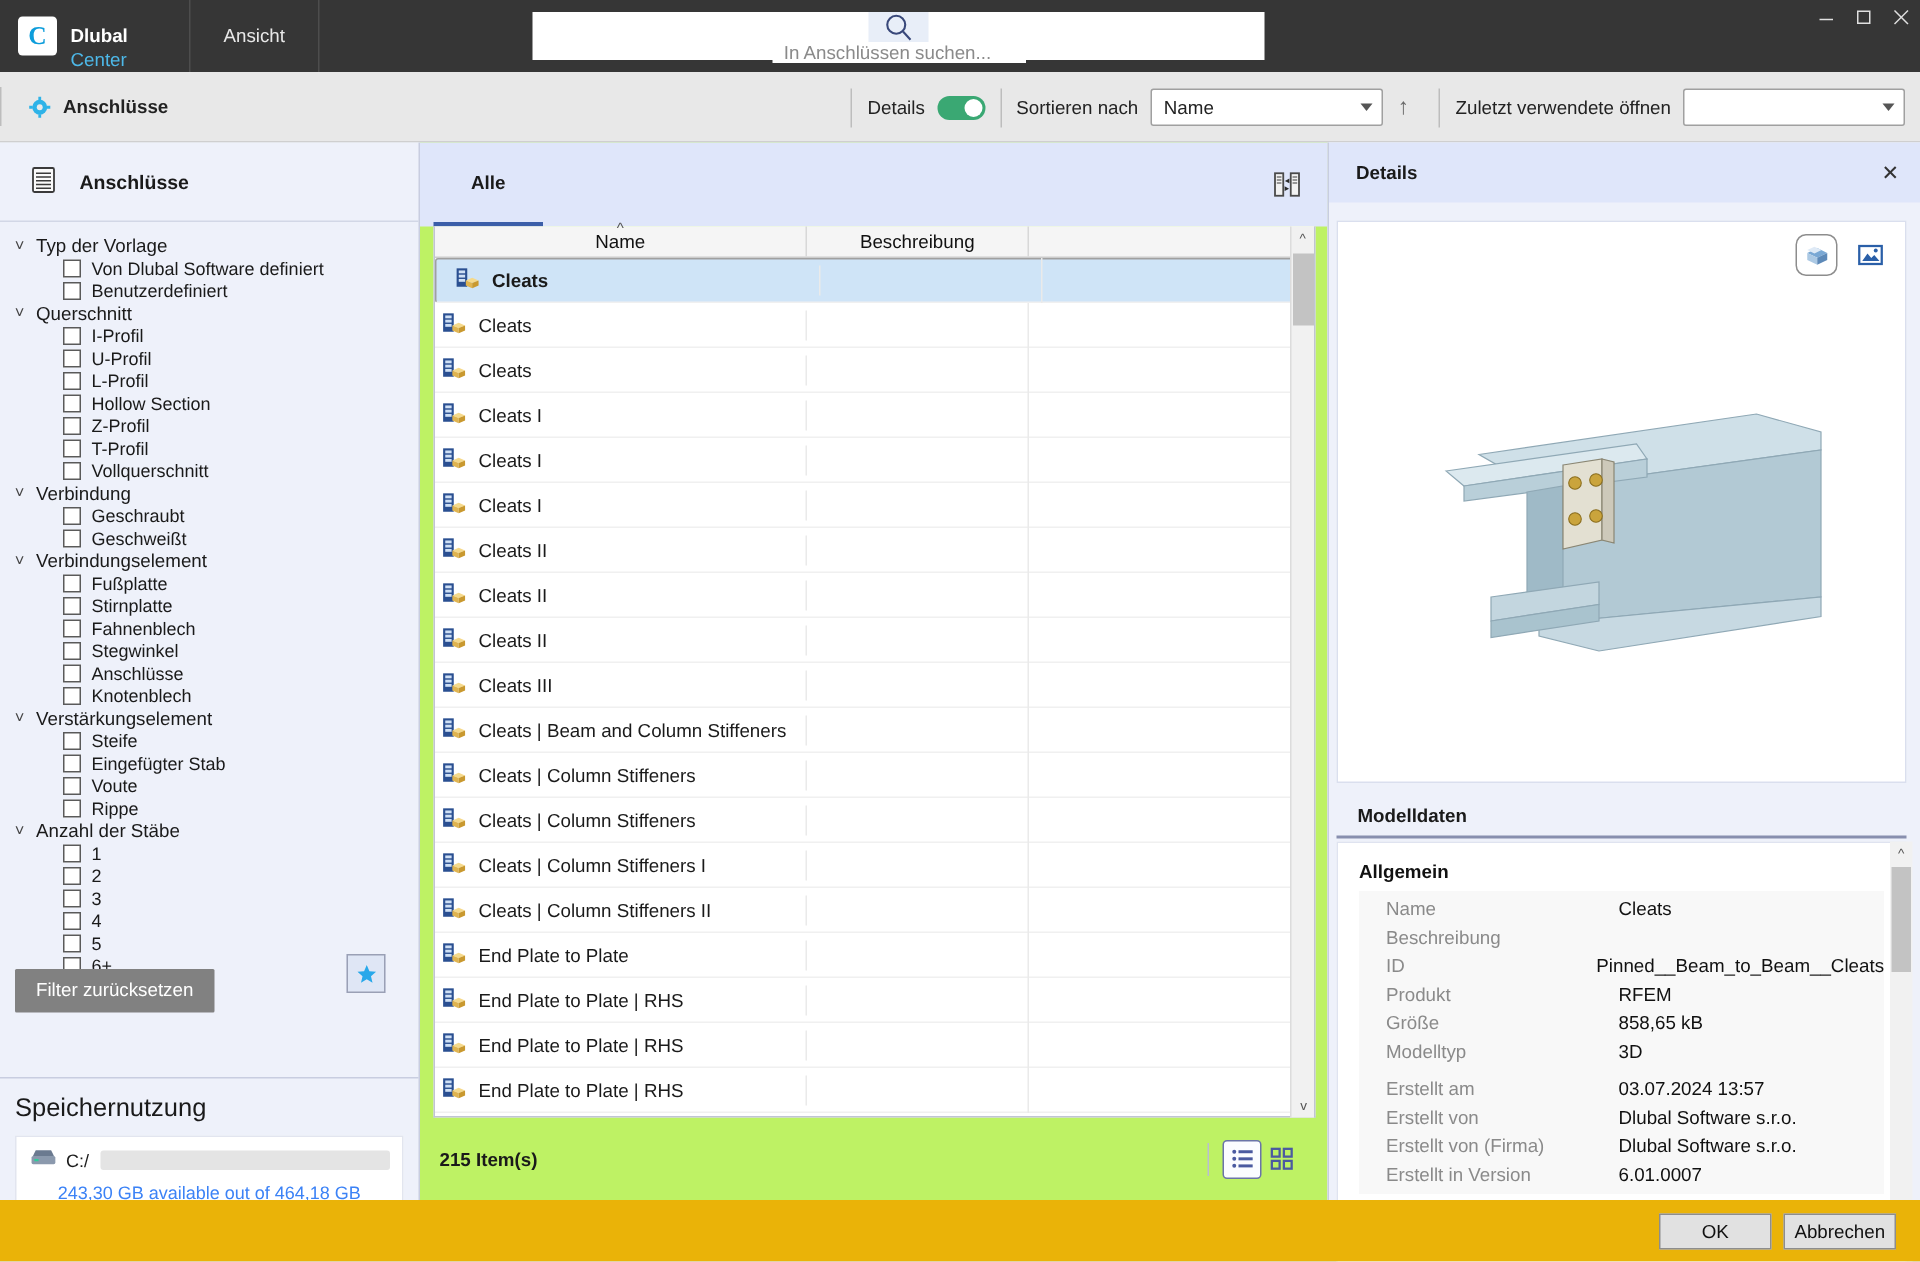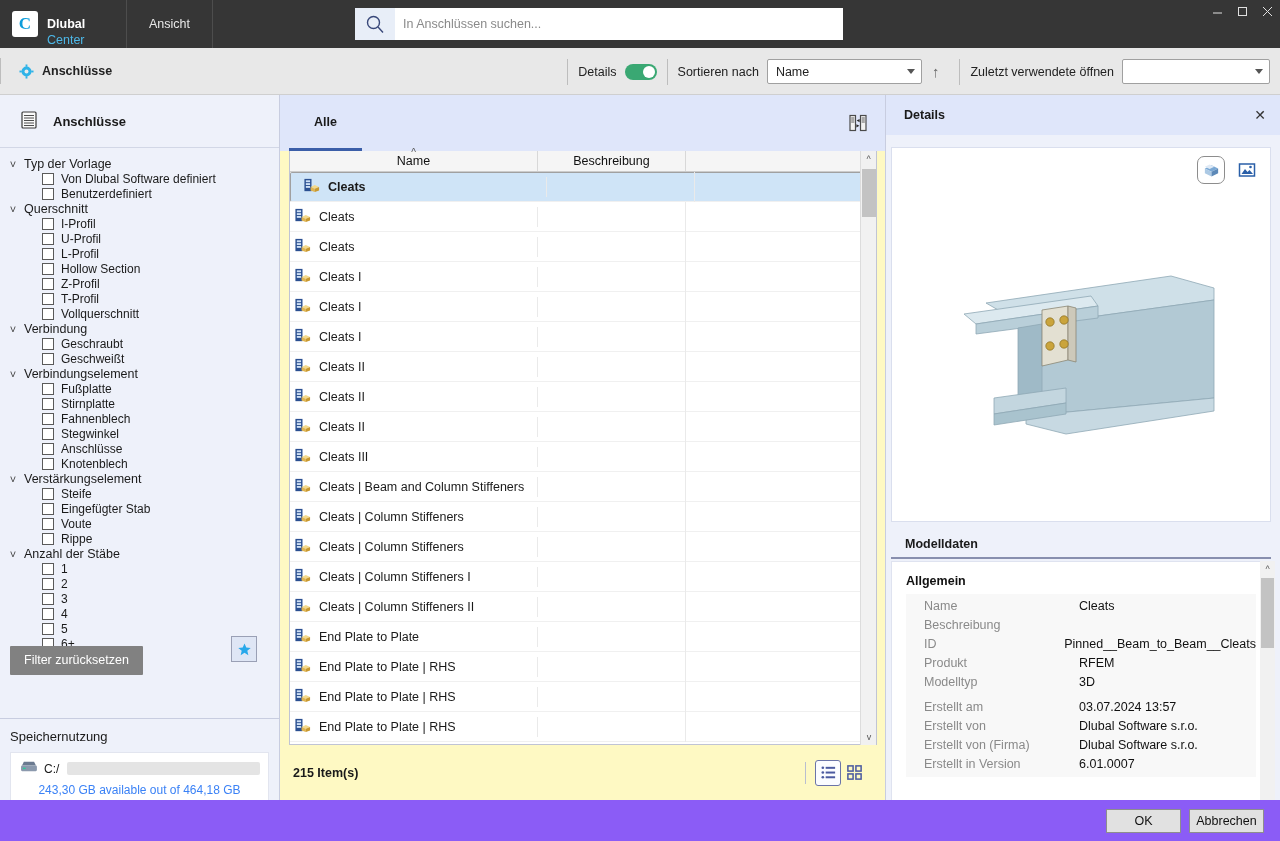--- a/index.html
+++ b/index.html
@@ -28,21 +28,21 @@
   .brand-text { line-height: 1.25; margin-top: 17px; }
   .brand-l1 { color: #ffffff; font-size: 12.5px; font-weight: bold; }
   .brand-l2 { color: #4db8e8; font-size: 12.5px; }
 
   .menu-item {
     width: 86px; display: flex; align-items: center; justify-content: center;
     color: #e8e8e8; font-size: 12.5px; border-right: 1px solid #4d4d4d;
   }
 
   .search-wrap { position: absolute; left: 355px; top: 8px; width: 488px; height: 32px;
-                 background: #ffffff; display: flex; align-items: center; }
+                 background: #ffffff; display: flex; align-items: center; flex-direction: column; }
   .search-icon-box { width: 40px; height: 32px; background: #e8eef8;
                      display:flex; align-items:center; justify-content:center; }
   .search-input {
     flex: 1; height: 30px; border: none; outline: none; font-size: 12.5px;
     font-family: "Liberation Sans", sans-serif; color: #333; padding-left: 8px; background: #fff;
   }
   .search-input::placeholder { color: #8a8a8a; }
 
   .user-area { position: absolute; right: 92px; top: 5px; display: flex; align-items: center; }
   .avatar {
@@ -104,30 +104,30 @@
                    display: flex; align-items: center; justify-content: space-between; padding: 0 22px 0 10px; }
   .btn-reset {
     height: 29px; background: #818181; color: #fff; border: none; font-size: 12.5px;
     font-family: "Liberation Sans", sans-serif; padding: 0 14px; border-radius: 1px; margin-top: 22px;
   }
   .btn-star { width: 26px; height: 26px; border: 1px solid #9aa0b5; background: #dfe6f5;
               display:flex; align-items:center; justify-content:center; }
 
   .storage { position: absolute; left: 0; bottom: 0; width: 279px; height: 82px;
              border-top: 1px solid #c8cde0; padding: 10px; }
-  .storage-title { font-size: 13px; color: #1a1a1a; margin-bottom: 8px; }
+  .storage-title { font-size: 17px; color: #1a1a1a; margin-bottom: 8px; }
   .storage-box { background: #fff; border: 1px solid #e2e5ef; padding: 7px 8px 8px 8px; }
   .storage-row { display: flex; align-items: center; }
   .drive-label { font-size: 12px; color: #1a1a1a; margin: 0 8px 0 6px; }
   .bar { flex: 1; height: 13px; background: #e4e4e4; border-radius: 2px; overflow: hidden; }
   .bar-fill { height: 13px; background: #3b78cf; border-radius: 2px 0 0 2px; }
   .storage-note { font-size: 12px; color: #3b82f6; text-align: center; margin-top: 6px; }
 
   
-  .center { position: absolute; top: 95px; left: 280px; width: 605px; height: 705px; background: #fef9c3; }
+  .center { position: absolute; top: 95px; left: 280px; width: 605px; height: 705px; background: #bef264; }
   .tabs-bar { height: 56px; background: #dfe6fa; display: flex; align-items: center;
               justify-content: space-between; padding: 0 14px 0 0; position: relative; }
   .tab { position: absolute; left: 9px; bottom: 0; width: 73px; height: 56px;
          display: flex; align-items: center; justify-content: center;
          font-size: 12.5px; font-weight: bold; color: #1a1a1a; border-bottom: 3px solid #3b5ea8; }
   .split-icon-btn { position: absolute; right: 16px; top: 17px; width: 22px; height: 22px; }
 
   .list-wrap { position: absolute; top: 56px; left: 9px; width: 588px; height: 594px;
                background: #fff; border: 1px solid #c0c4d4; border-top: none; }
   .list-head { display: flex; height: 21px; background: #f5f5f5; border-bottom: 1px solid #ccc; position: relative; }
@@ -186,21 +186,21 @@
   .prop-row { display: flex; height: 19px; align-items: center; }
   .prop-key { width: 155px; font-size: 12.5px; color: #8a8a8a; }
   .prop-val { font-size: 12.5px; color: #111; white-space: nowrap; }
 
   .dt-scroll { position: absolute; right: 5px; top: 466px; width: 15px; height: 329px; background: #f1f1f1; }
   .dts-arrow { height: 15px; display:flex; align-items:center; justify-content:center; font-size:9px; color:#555; }
   .dts-thumb { position: absolute; top: 17px; left: 1px; width: 13px; height: 70px; background: #c3c3c3; }
 
   
   .footer { position: absolute; bottom: 0; left: 0; width: 1280px; height: 41px;
-            background: #8b5cf6; display: flex; align-items: center; justify-content: flex-end;
+            background: #eab308; display: flex; align-items: center; justify-content: flex-end;
             padding-right: 16px; gap: 8px; }
   .fbtn { width: 75px; height: 24px; background: #e1e1e1; border: 1px solid #8d8d8d;
           font-size: 12.5px; font-family: "Liberation Sans", sans-serif; color: #111; }
 </style>
 </head>
 <body>
 
 <div class="app">
 
   <div class="titlebar">
@@ -913,20 +913,24 @@
             </div>
             <div class="prop-row">
               <span class="prop-key">ID</span>
               <span class="prop-val">Pinned__Beam_to_Beam__Cleats</span>
             </div>
             <div class="prop-row">
               <span class="prop-key">Produkt</span>
               <span class="prop-val">RFEM</span>
             </div>
             <div class="prop-row">
+              <span class="prop-key">Größe</span>
+              <span class="prop-val">858,65 kB</span>
+            </div>
+            <div class="prop-row">
               <span class="prop-key">Modelltyp</span>
               <span class="prop-val">3D</span>
             </div>
           </div>
           <div class="prop-table">
             <div class="prop-row">
               <span class="prop-key">Erstellt am</span>
               <span class="prop-val">03.07.2024 13:57</span>
             </div>
             <div class="prop-row">

